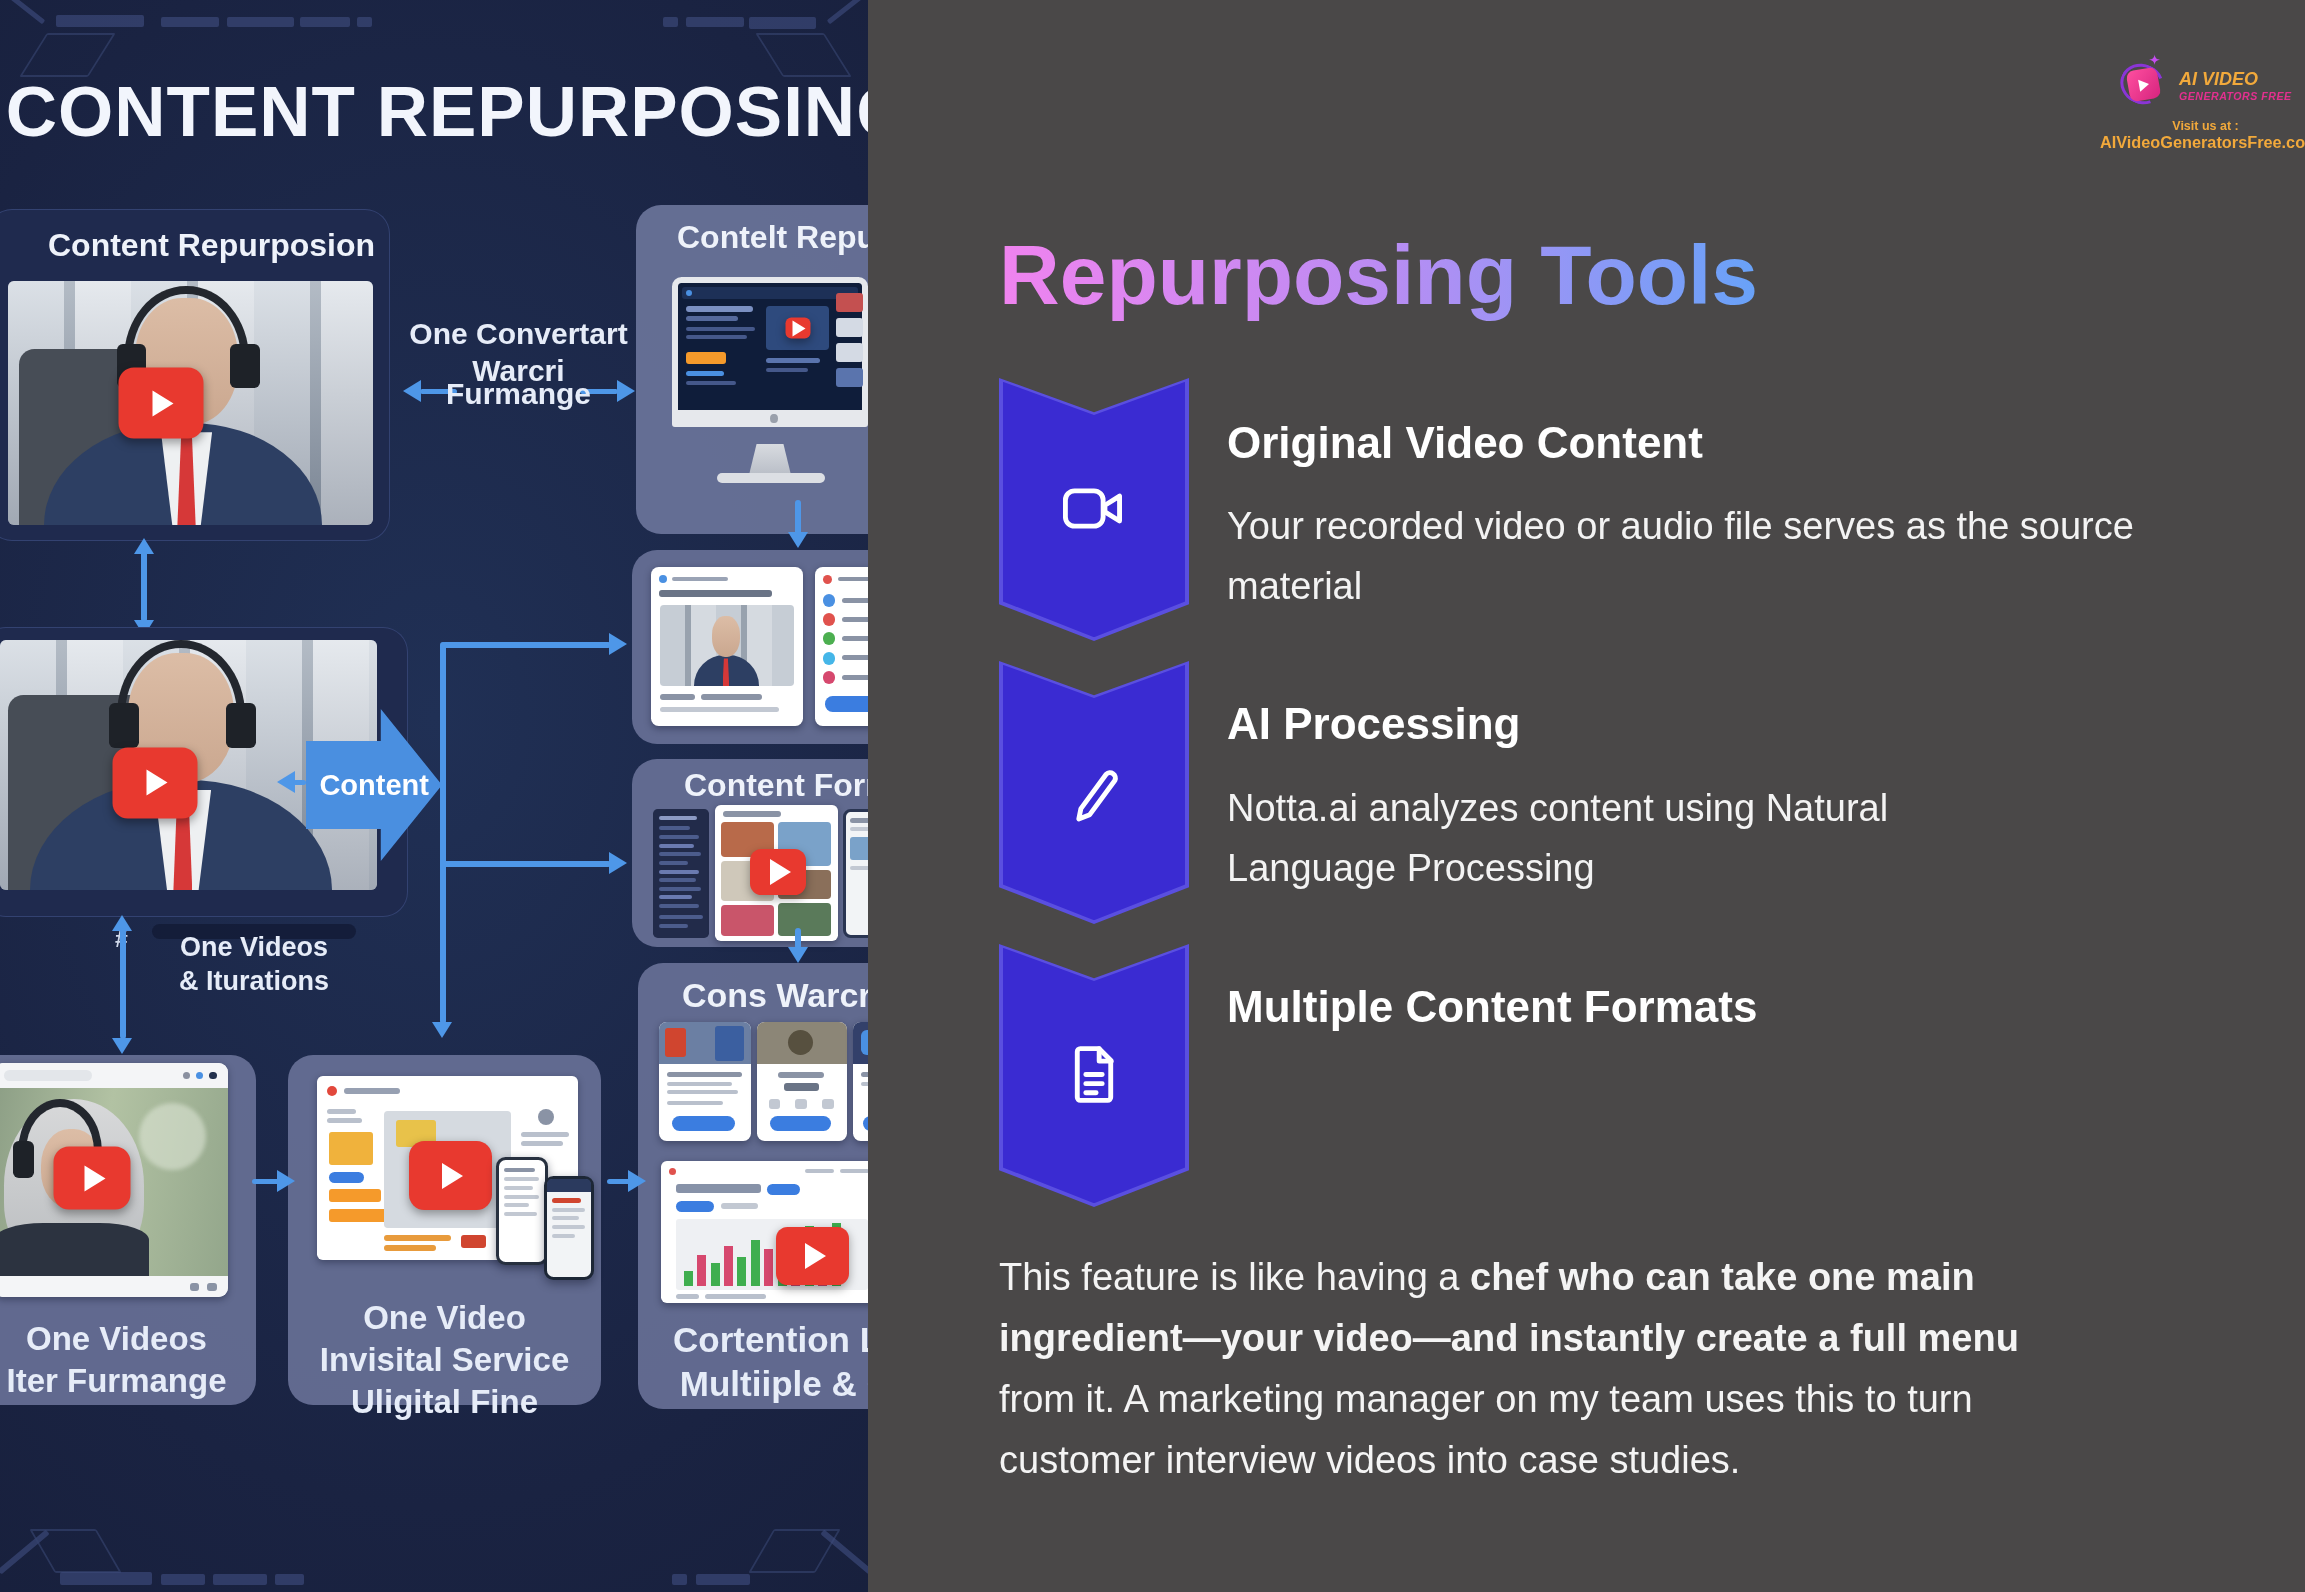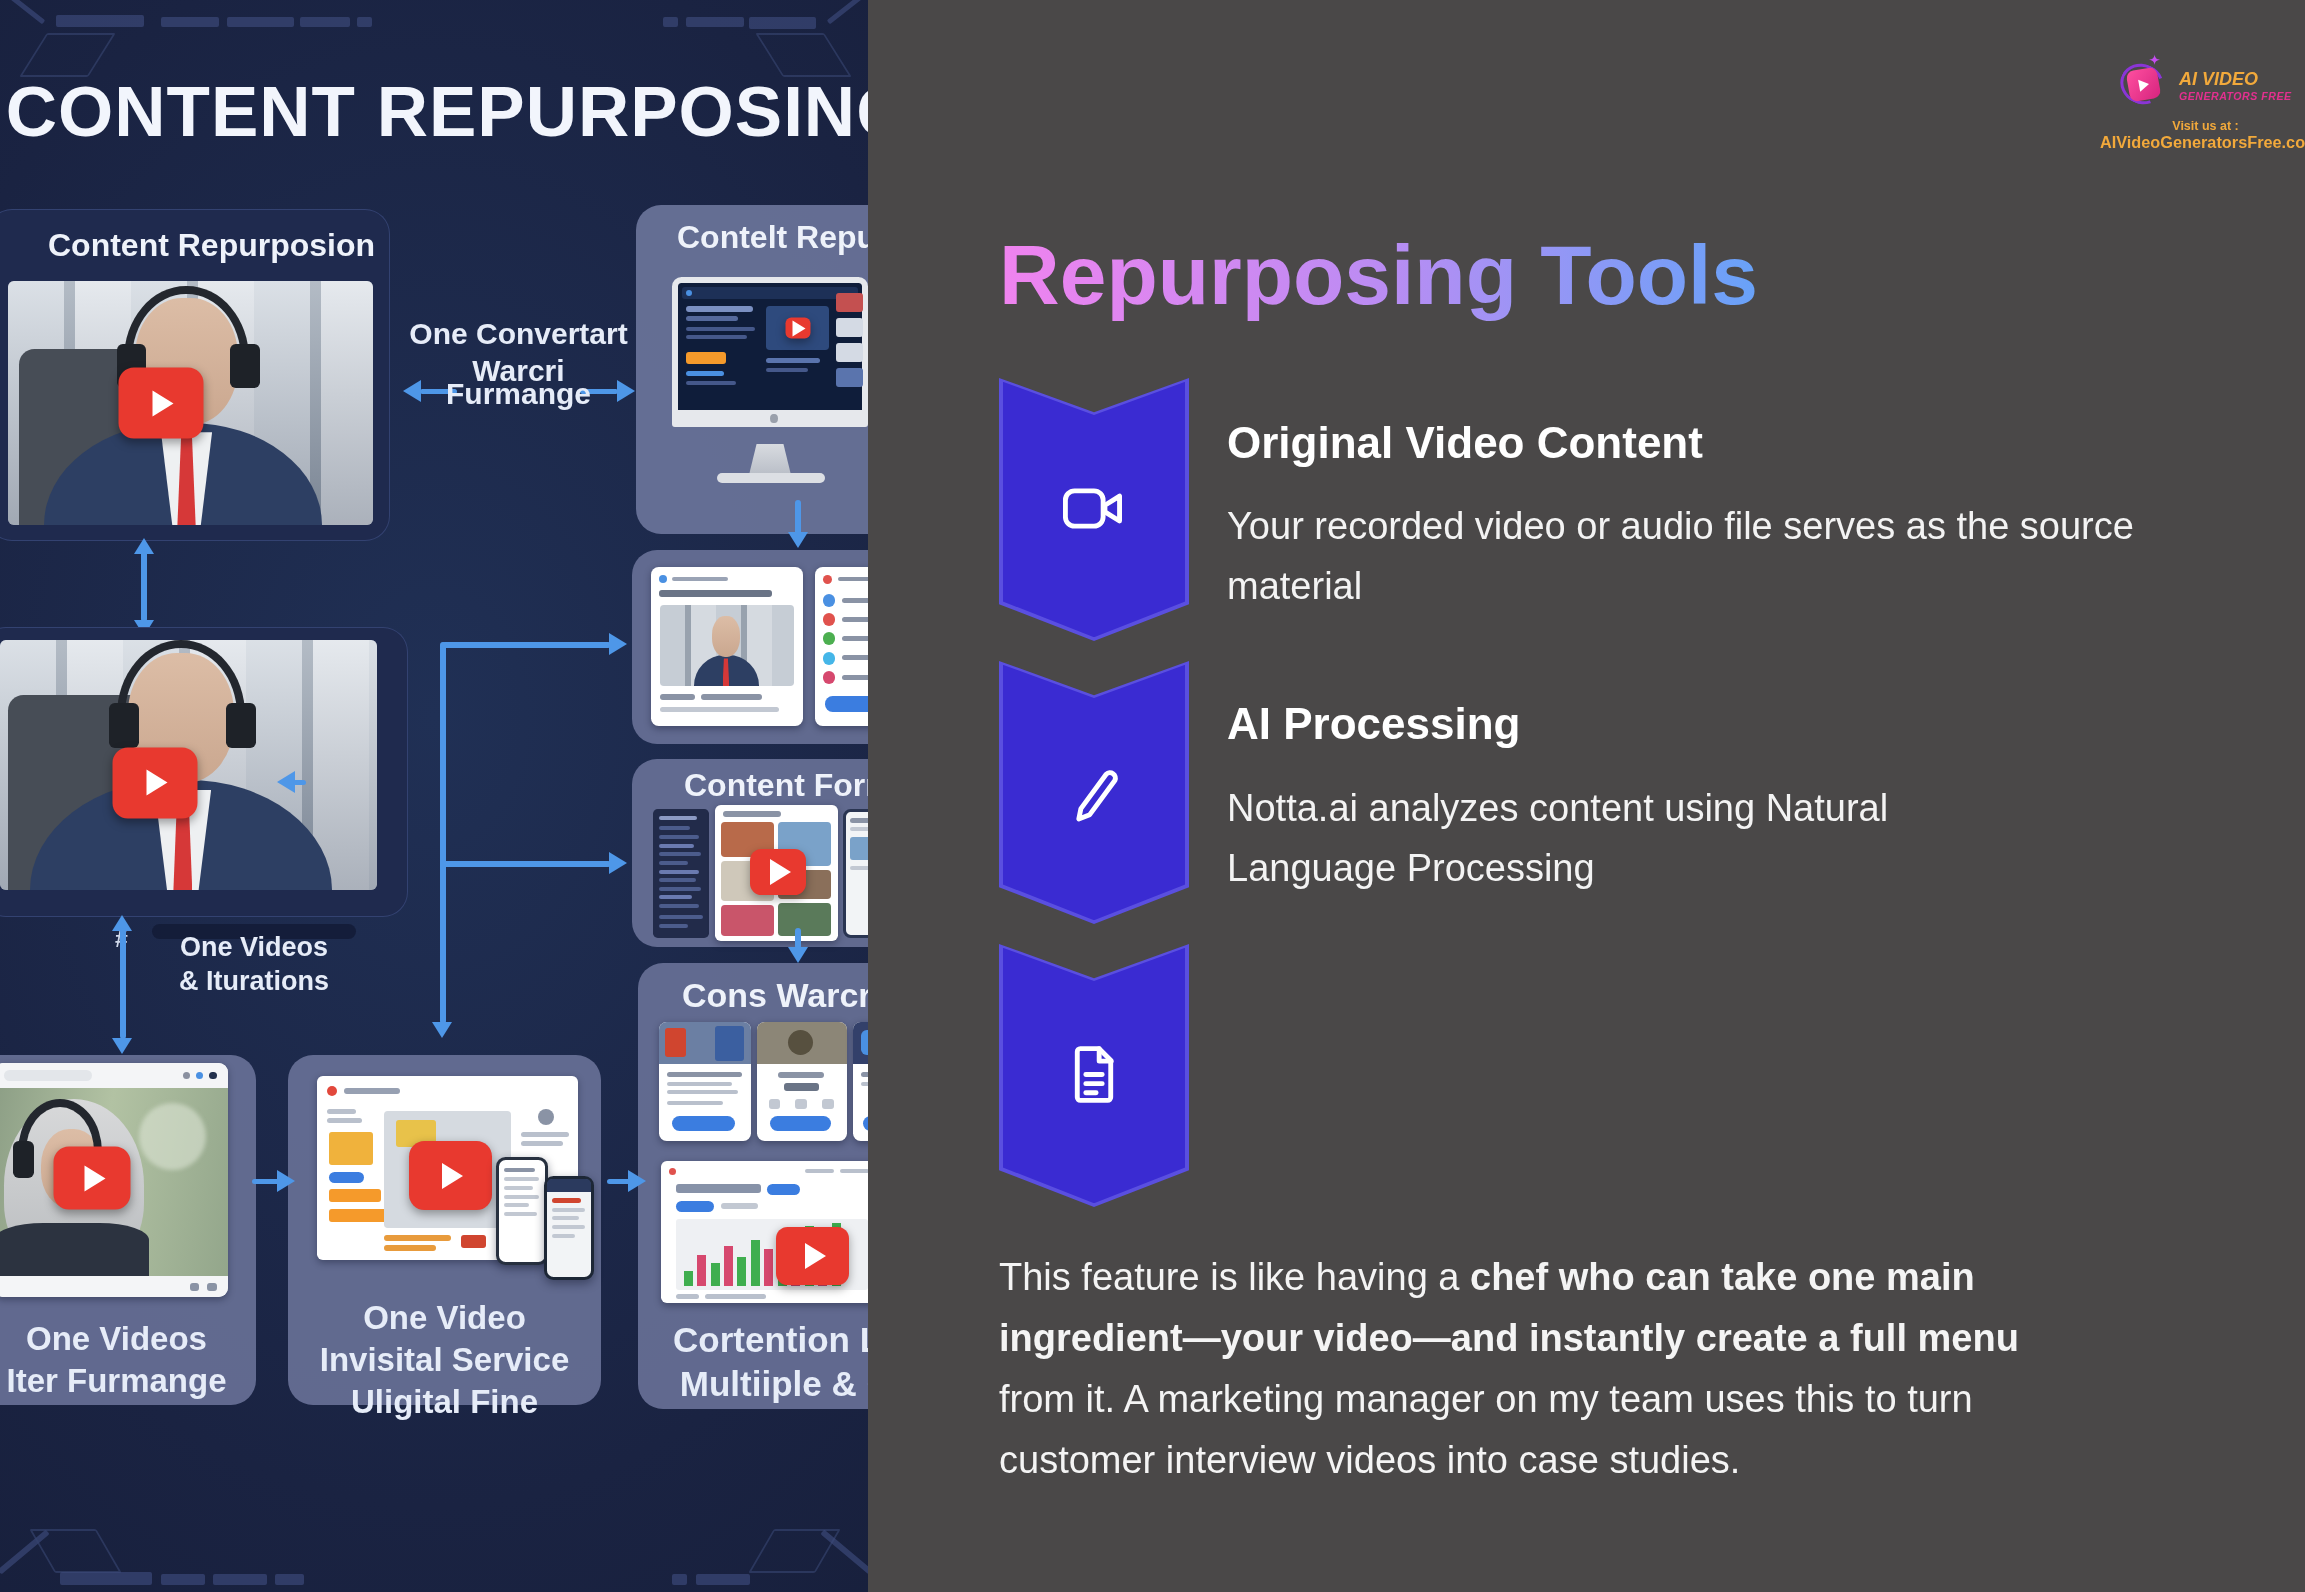--- a/index.html
+++ b/index.html
@@ -168,20 +168,23 @@
     <div class="cap" style="left:152px;top:932px;width:204px;font-size:27px;">One Videos</div>
     <div class="cap" style="left:152px;top:966px;width:204px;font-size:27px;">&amp; Iturations</div>
     <div class="cap" style="left:115px;top:926px;font-size:23px;color:#cfd8ea;">#</div>
 
     <div class="ah up abs" style="left:112px;top:915px;"></div>
     <div class="aline" style="left:120px;top:928px;width:5.8px;height:111px;"></div>
     <div class="ah down abs" style="left:112px;top:1038px;"></div>
 
     <div class="ah left abs" style="left:277px;top:771px;"></div>
     <div class="aline" style="left:293px;top:780px;width:13.4px;height:4.8px;"></div>
+    <div class="big-arrow">
+      <span>Content</span>
+    </div>
 
     <div class="aline" style="left:440px;top:642px;width:5.8px;height:382px;"></div>
     <div class="aline" style="left:442px;top:642px;width:169px;height:5.8px;"></div>
     <div class="ah right abs" style="left:609px;top:633px;"></div>
     <div class="aline" style="left:442px;top:861px;width:169px;height:5.8px;"></div>
     <div class="ah right abs" style="left:609px;top:852px;"></div>
     <div class="ah down abs" style="left:432px;top:1022px;"></div>
 
     <div class="ah left abs" style="left:403px;top:380px;"></div>
     <div class="aline" style="left:420px;top:389px;width:37px;height:4.8px;"></div>
@@ -459,17 +462,18 @@
 
   <div class="chev" style="top:944px;">
     <div class="outer"></div>
       <div class="inner"></div>
     <svg width="73" height="73" viewBox="0 0 24 24" fill="none" stroke="#fff" stroke-width="1.6" stroke-linejoin="round" stroke-linecap="round">
       <path d="M7.5 3.5h6.2l3.8 3.8V19.5a1 1 0 0 1-1 1h-9a1 1 0 0 1-1-1v-15a1 1 0 0 1 1-1z"></path>
       <path d="M13.7 3.5V7.6h4"></path>
       <path d="M9.3 12h5.4M9.3 15h5.4M9.3 18h3.4"></path>
     </svg>
   </div>
+  <div class="f-title" style="top:982px;">Multiple Content Formats</div>
 
   <div class="r-para"><span>This feature is like having a </span><b>chef who can take one main ingredient—your video—and instantly create a full menu</b><span> from it. A marketing manager on my team uses this to turn customer interview videos into case studies.</span></div>
 
 </div>
 
 
 </body></html>

